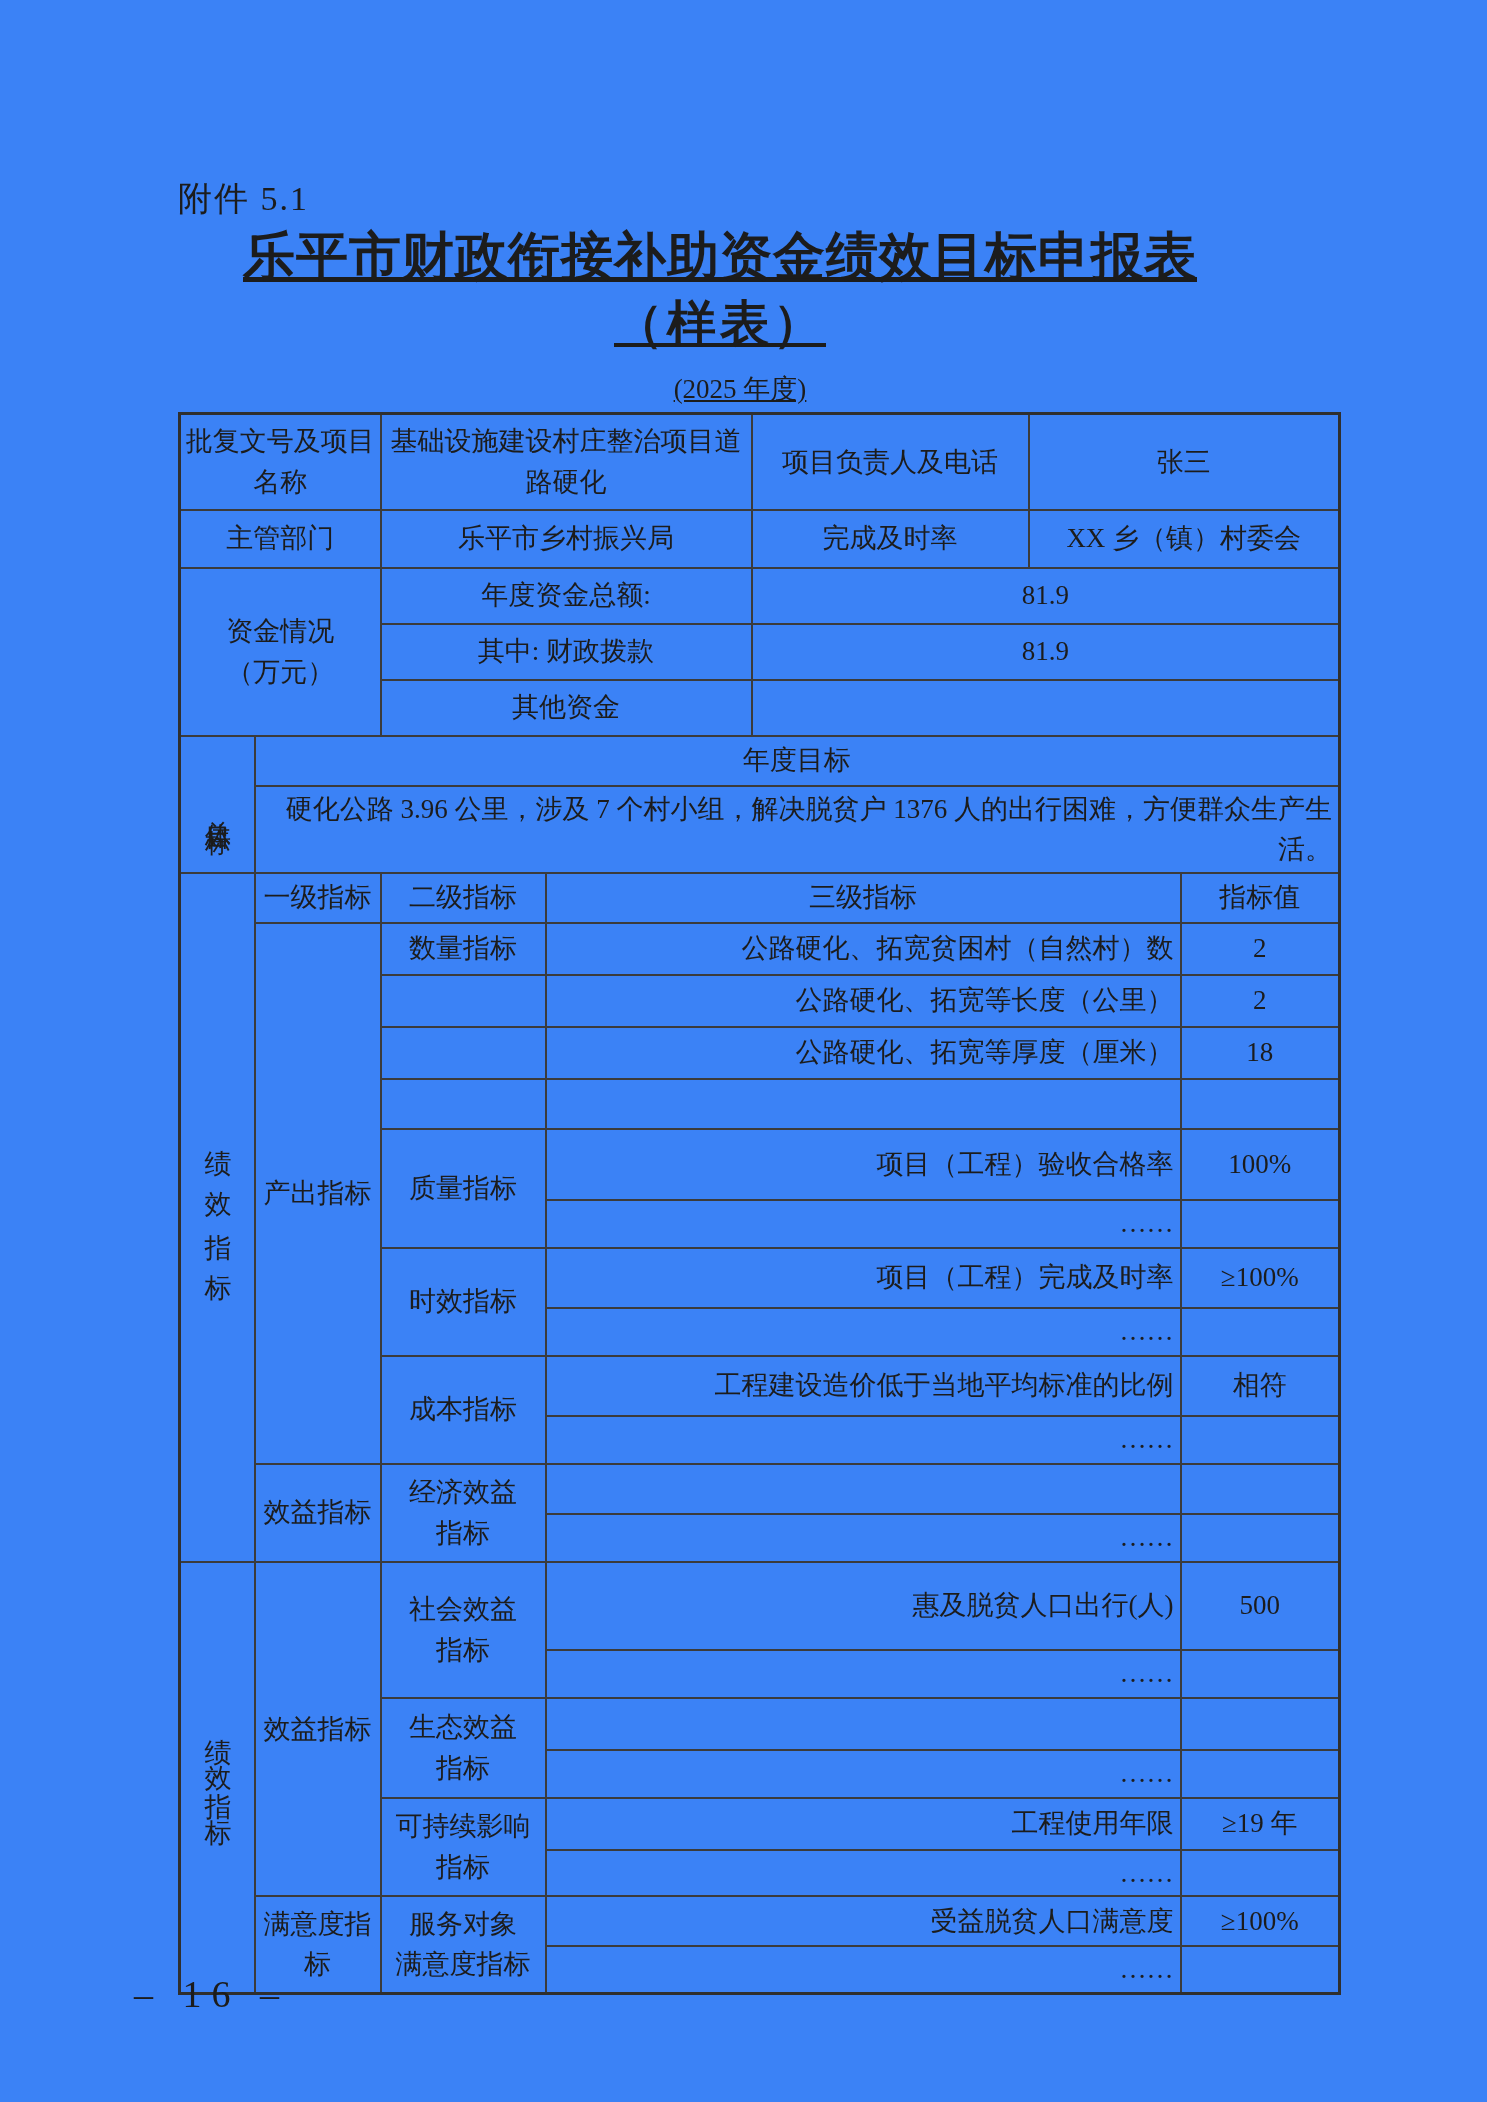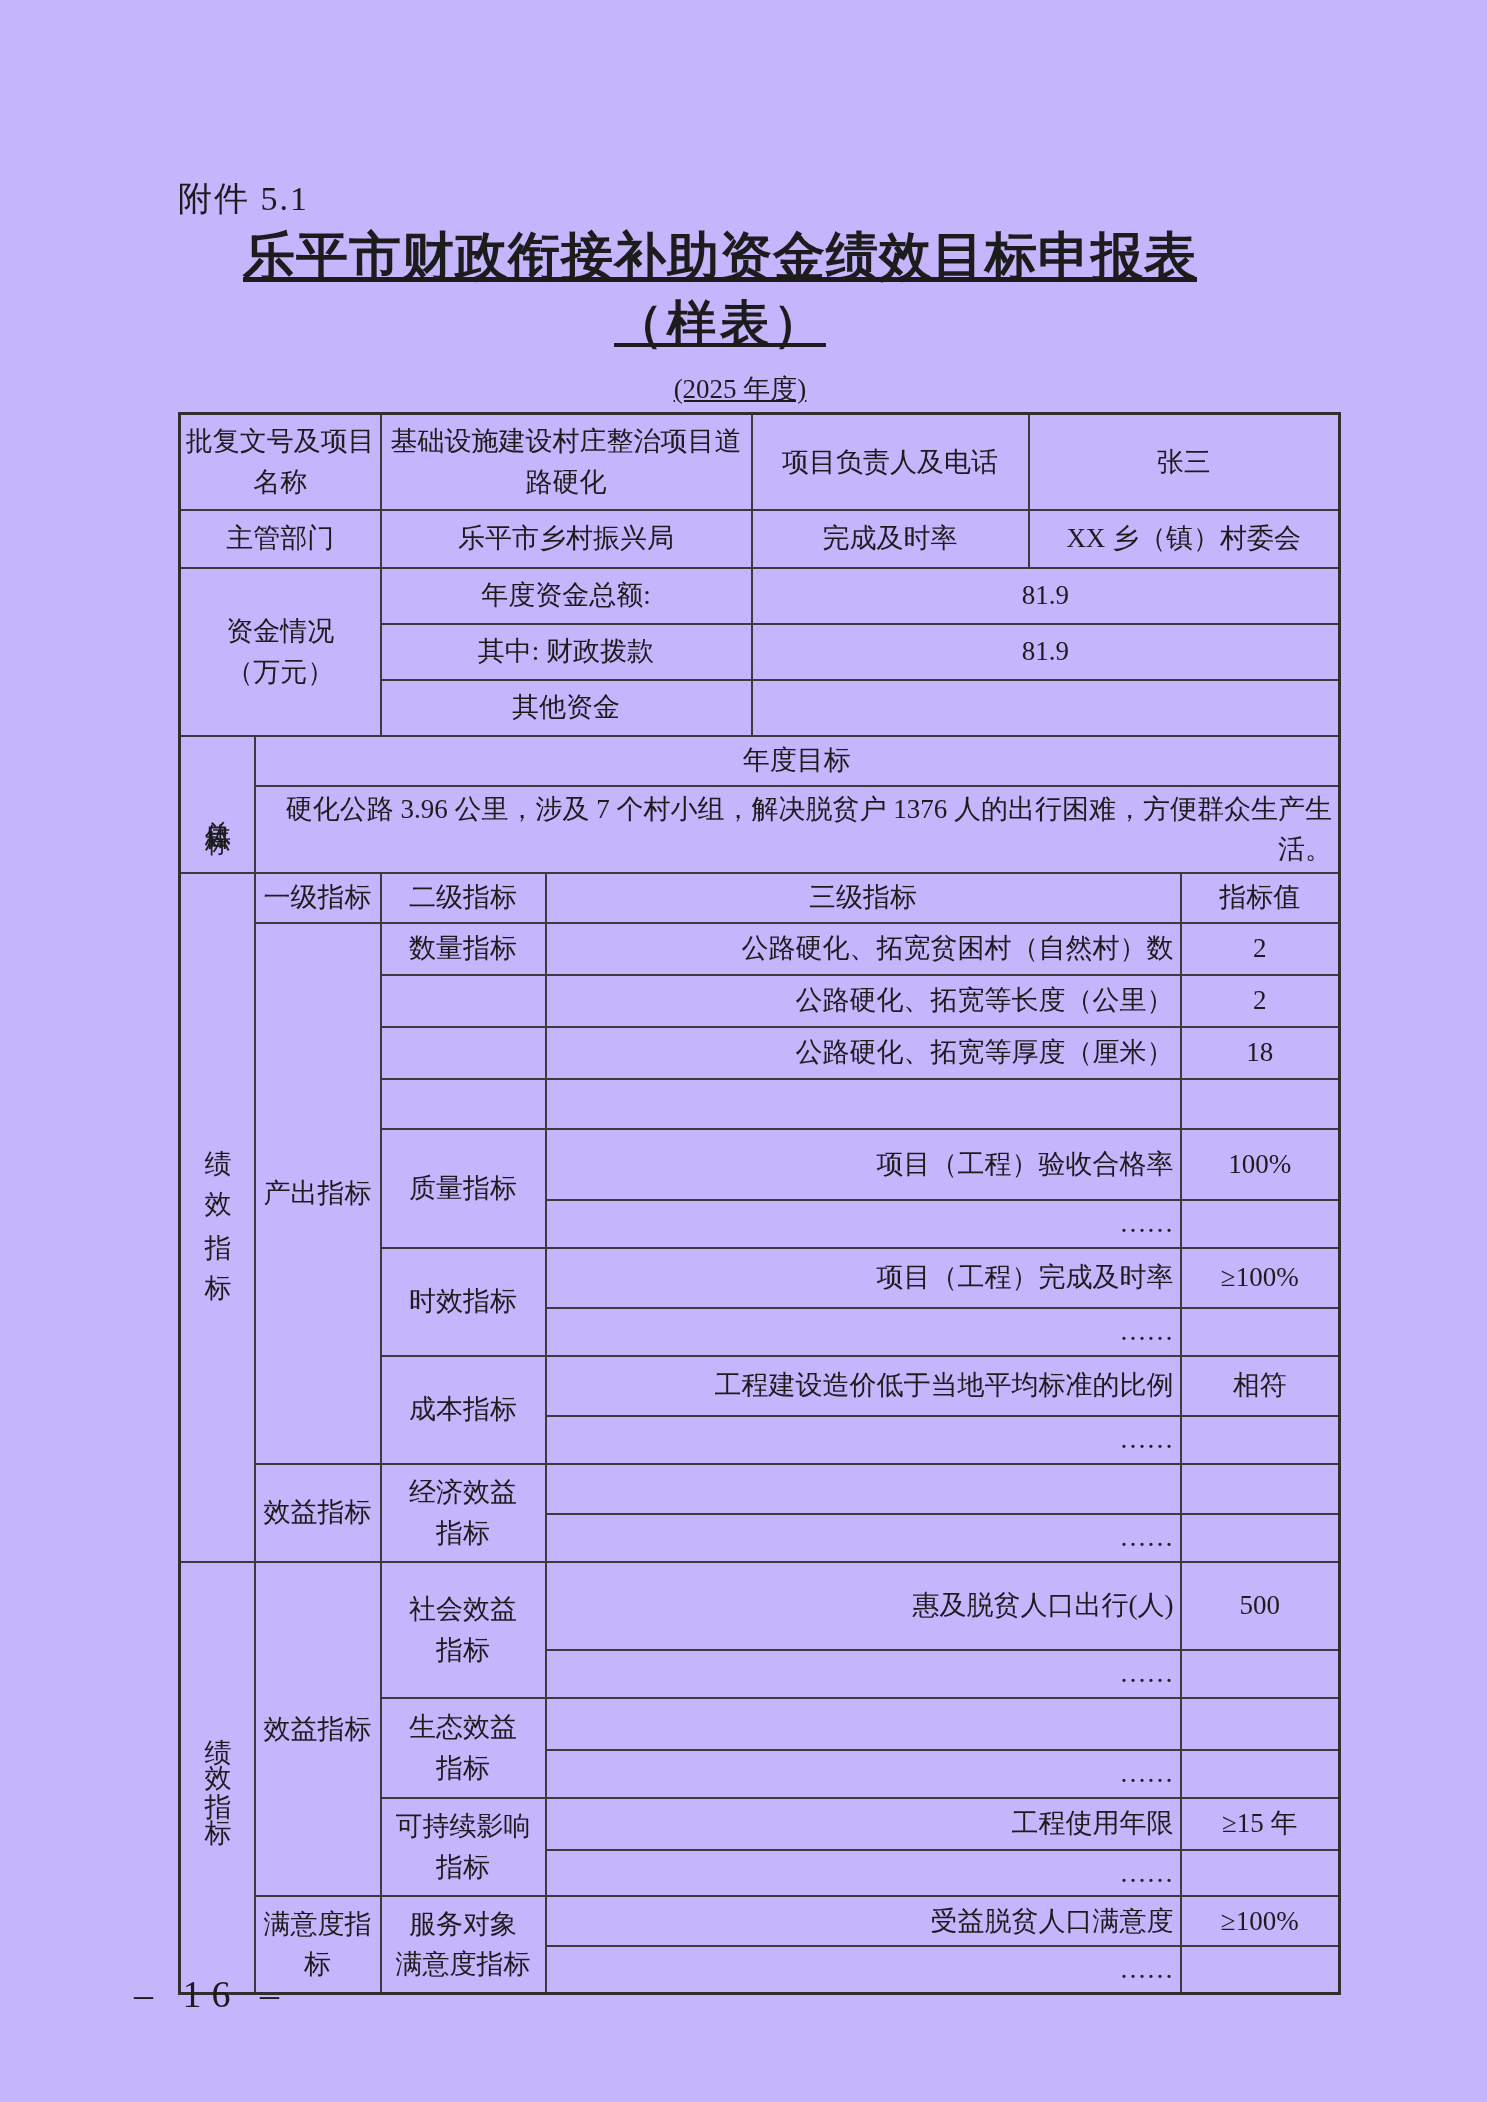--- a/index.html
+++ b/index.html
@@ -5,21 +5,21 @@
   html, body {
     margin: 0; padding: 0;
     background: #ffffff;
     font-family: "Liberation Serif", serif;
     color: #1c1c1c;
   }
   .doc-page {
     position: relative;
     width: 1487px;
     height: 2102px;
-    background: #c4b5fd;
+    background: #3b82f6;
     overflow: hidden;
   }
   .attachment {
     position: absolute;
     left: 178px; top: 176px;
     font-size: 34px;
     letter-spacing: 2px;
   }
   .heading-block {
     position: absolute;
@@ -240,21 +240,21 @@
       </tr>
       <tr style="height:48px">
         <td colspan="3" class="left">……</td>
         <td></td>
       </tr>
 
       <tr style="height:52px">
         <td rowspan="2">可持续影响
 指标</td>
         <td colspan="3" class="left">工程使用年限</td>
-        <td>≥15 年</td>
+        <td>≥19 年</td>
       </tr>
       <tr style="height:46px">
         <td colspan="3" class="left">……</td>
         <td></td>
       </tr>
 
       <tr style="height:50px">
         <td rowspan="2">满意度指标</td>
         <td rowspan="2">服务对象
 满意度指标</td>

